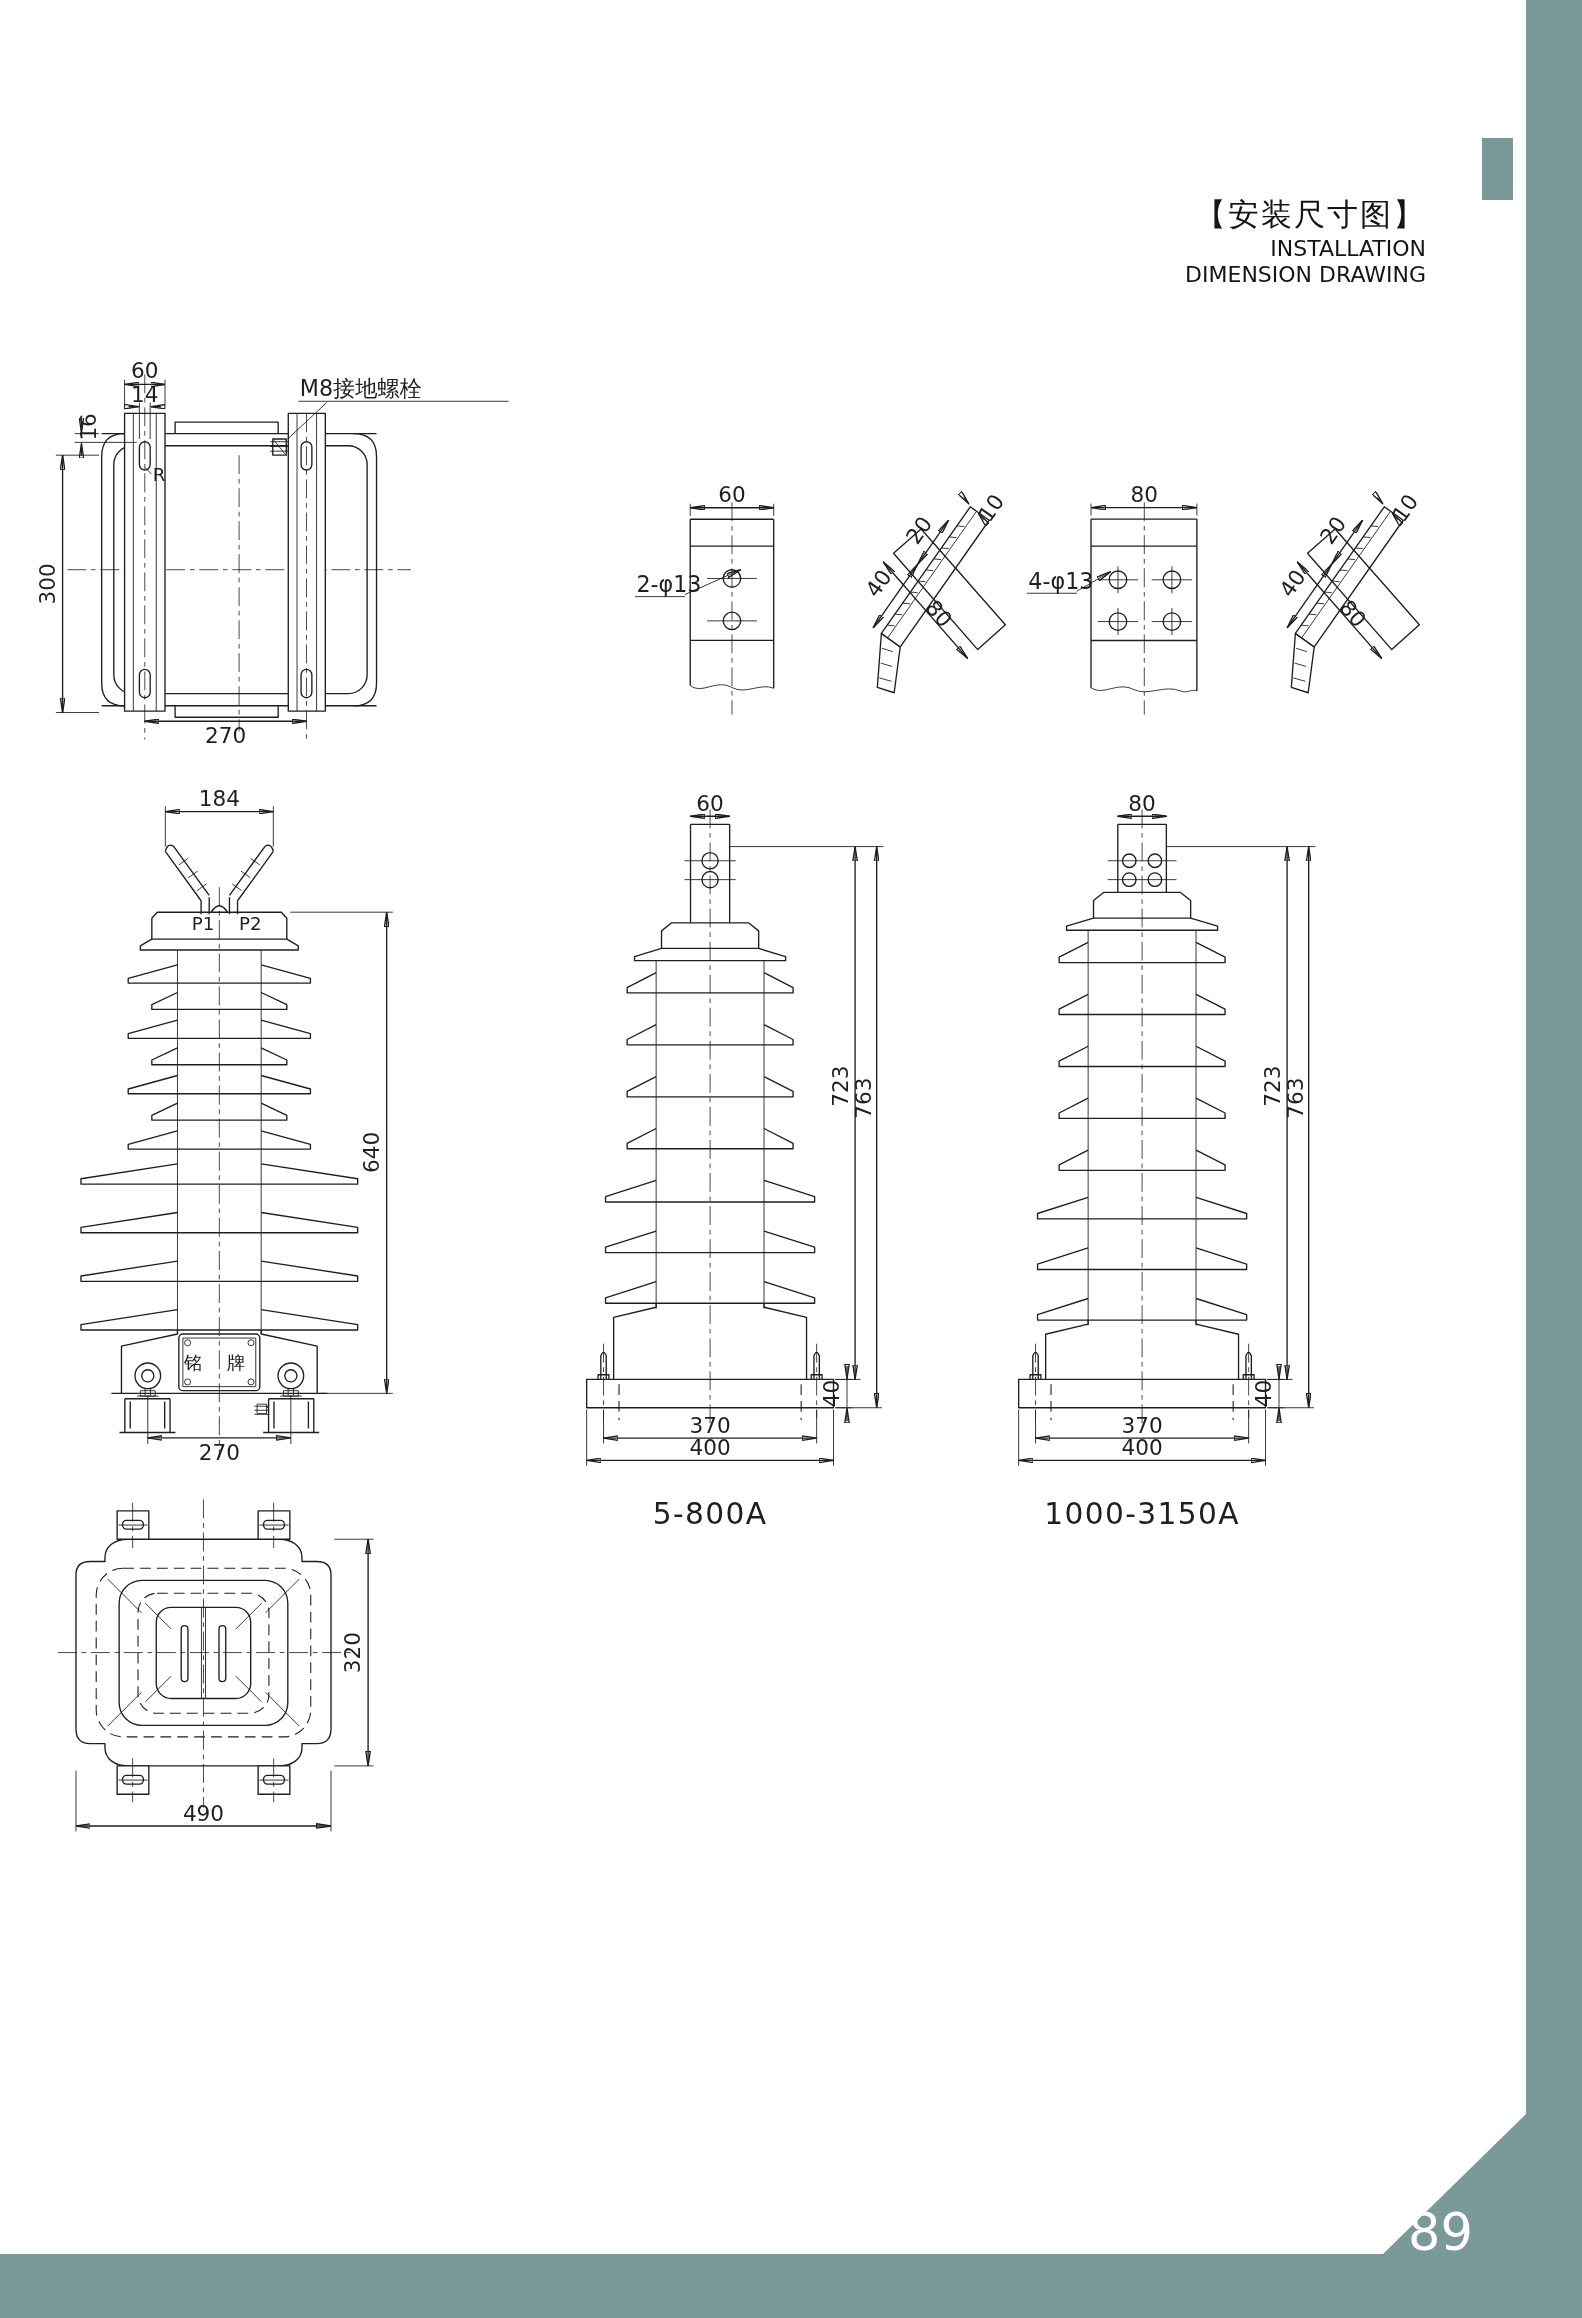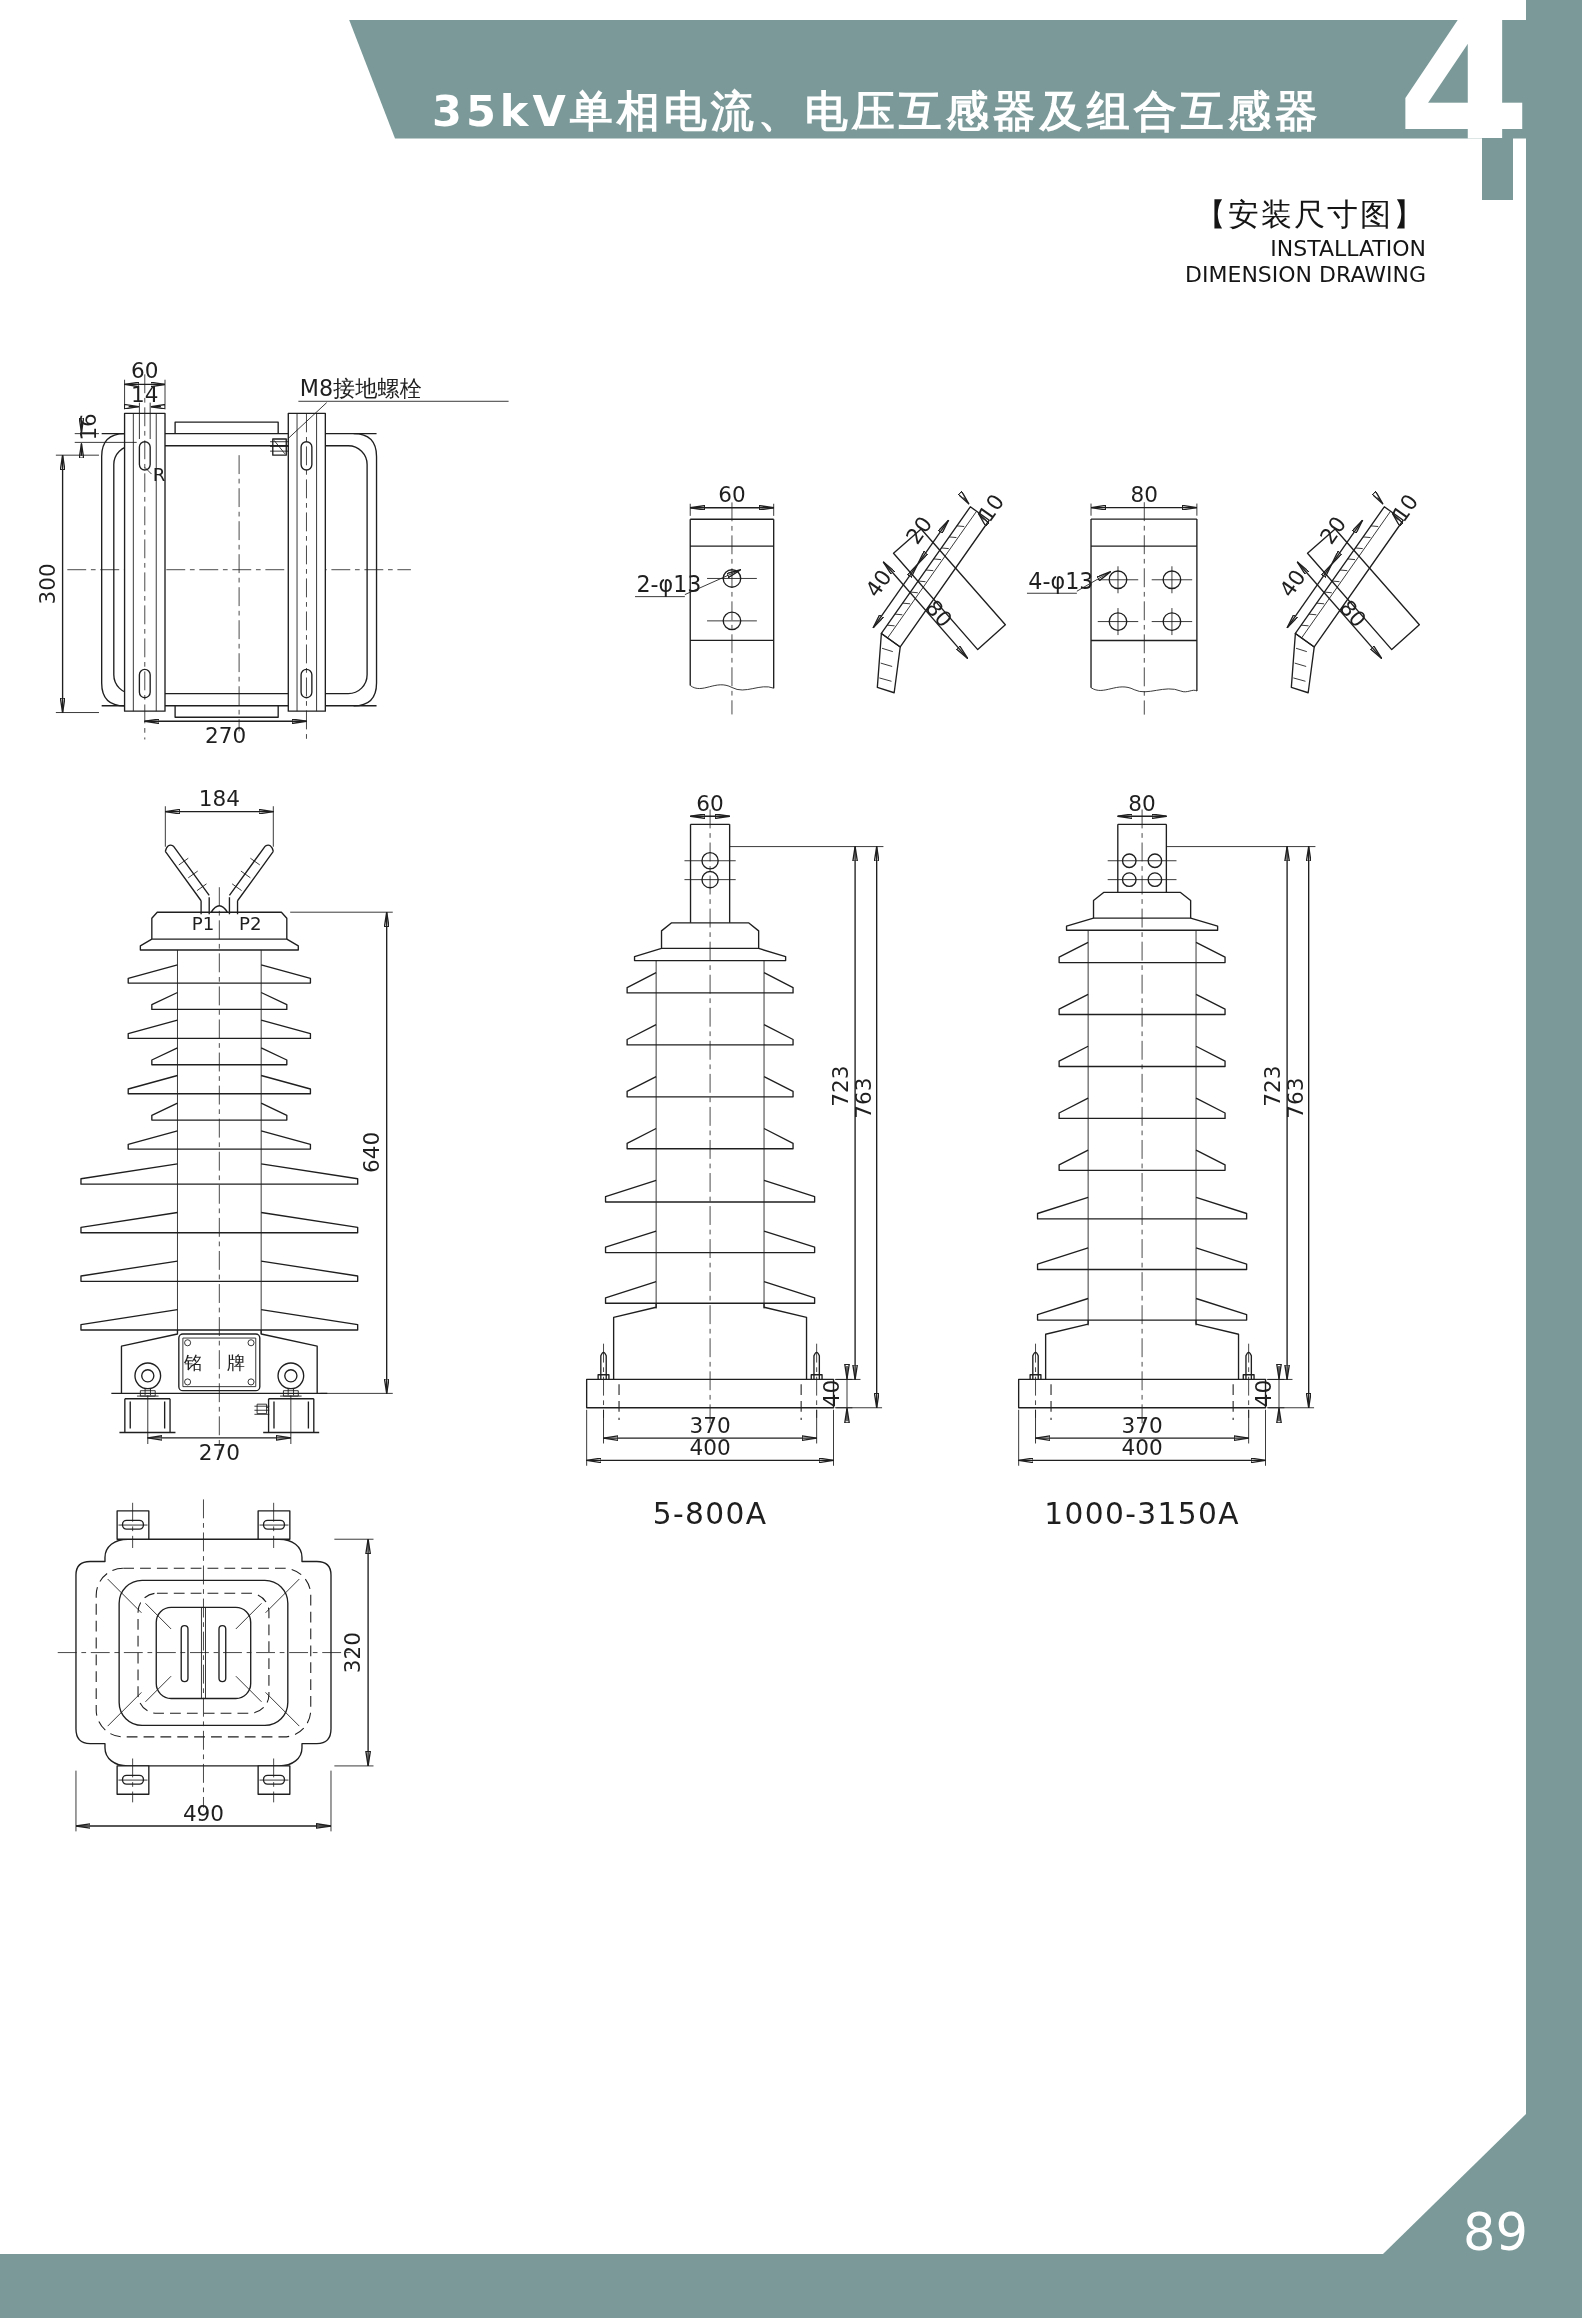--- a/index.html
+++ b/index.html
@@ -22,34 +22,30 @@
          clip-path:polygon(349px 0,1582px 0,1582px 119px,395px 119px)}
   #htitle{position:absolute;left:432px;top:63px;font-size:43px;font-weight:bold;
           color:#fff;letter-spacing:4px;white-space:nowrap}
   #chnum{position:absolute;right:51px;top:-28px;font-size:193px;line-height:193px;
          font-weight:bold;color:#fff}
   #stem{left:1482px;top:138px;width:31px;height:62px;background:#7a9998}
   #rband{left:1526px;top:0;width:56px;height:2319px;background:#7a9998}
   #bband{left:0;top:2254px;width:1582px;height:65px;background:#7a9998}
   #corner{left:1383px;top:2111px;width:146px;height:143px;background:#7a9998;
           clip-path:polygon(100% 0,100% 100%,0 100%)}
-  #pnum{left:1403px;top:2203px;width:125px;text-align:right;font-size:51px;color:#fff;z-index:5}
+  #pnum{left:1348px;top:2203px;width:125px;text-align:right;font-size:51px;color:#fff;z-index:5}
   #subtitle{right:156px;top:194px;text-align:right;color:#151515}
   .st-zh{font-size:31px;font-weight:normal;letter-spacing:2px}
   .st-en{font-size:22px;line-height:26px}
 </style>
 </head>
 <body>
 
 <div id="page">
 
-  <div id="hband" class="abs">
-    <div id="htitle">35kV单相电流、电压互感器及组合互感器</div>
-    <div id="chnum">4</div>
-  </div>
   <div id="stem" class="abs"></div>
   <div id="rband" class="abs"></div>
   <div id="bband" class="abs"></div>
   <div id="corner" class="abs"></div>
   <div id="pnum" class="abs">89</div>
 
   <div id="subtitle" class="abs">
     <div class="st-zh">【安装尺寸图】</div>
     <div class="st-en">INSTALLATION</div>
     <div class="st-en">DIMENSION DRAWING</div>

